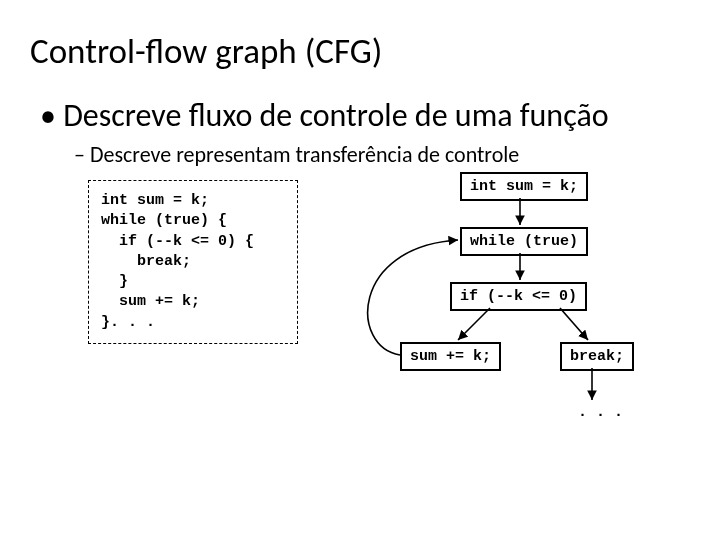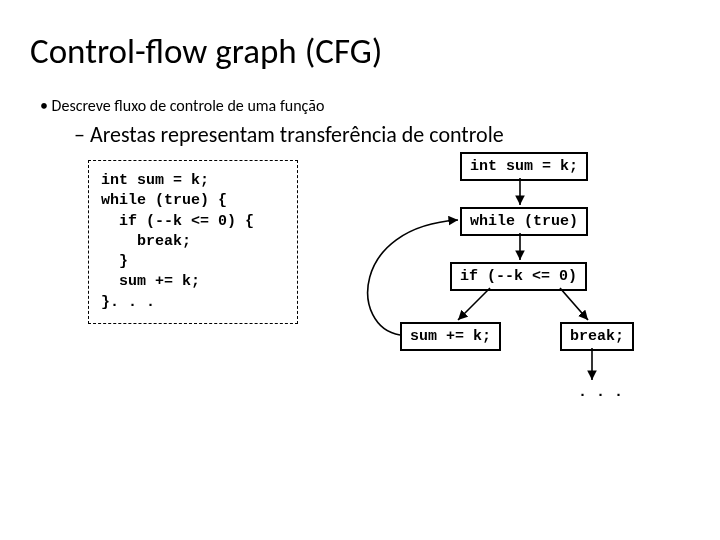--- a/index.html
+++ b/index.html
@@ -15,21 +15,21 @@
   .slide {
     padding: 20px 30px 10px 30px;
   }
   .title {
     text-align: left;
     font-size: 35px;
     font-weight: 400;
     margin: 10px 0 24px 0;
   }
   .b1 {
-    font-size: 16px;
+    font-size: 32px;
     margin: 6px 0 6px 10px;
   }
   .b2 {
     font-size: 22px;
     margin: 4px 0 4px 44px;
   }
   .b3 {
     font-size: 19px;
     margin: 2px 0 8px 80px;
   }
@@ -79,21 +79,21 @@
     pointer-events: none;
   }
 </style>
 </head>
 <body>
 
 <div class="slide">
   <div class="title">Control-flow graph (CFG)</div>
 
   <div class="b1 bullet">Descreve fluxo de controle de uma função</div>
-  <div class="b2 dash">Arestas representam transferência de controle</div>
+  <div class="b2 dash">Descreve representam transferência de controle</div>
 
   <div class="diagram">
     <div class="codebox">int sum = k;
 while (true) {
   if (--k &lt;= 0) {
     break;
   }
   sum += k;
 }. . .</div>
 

